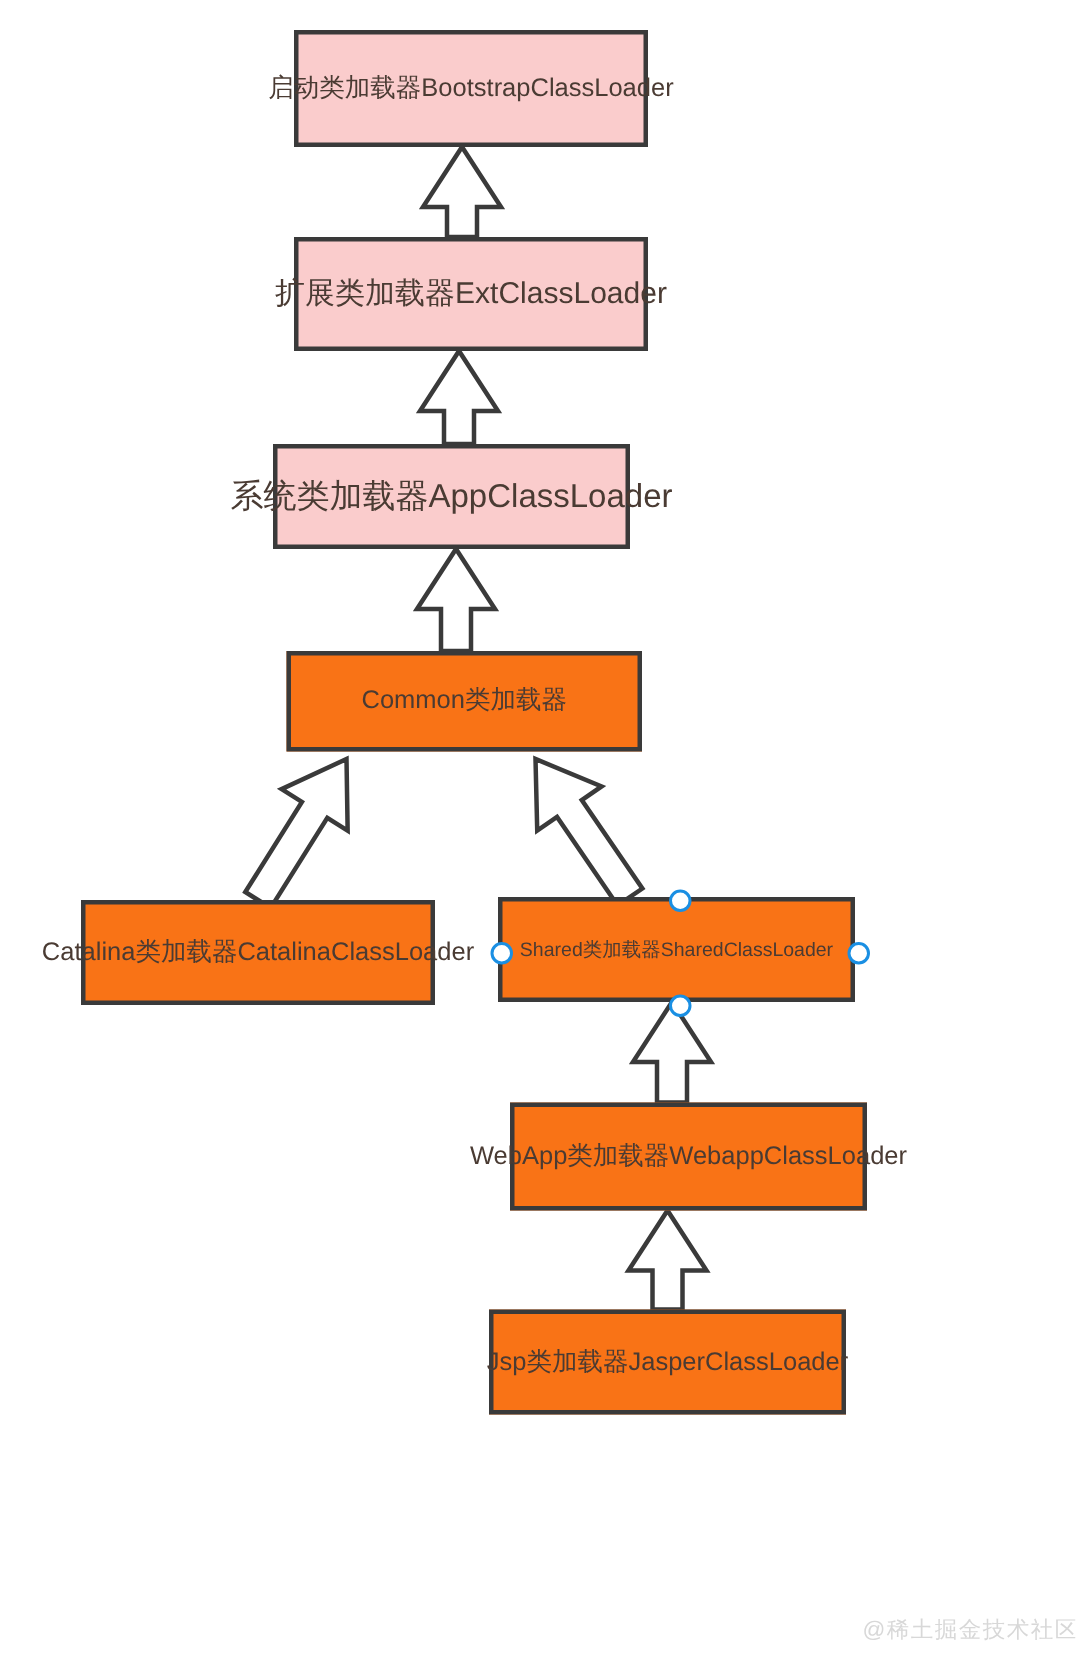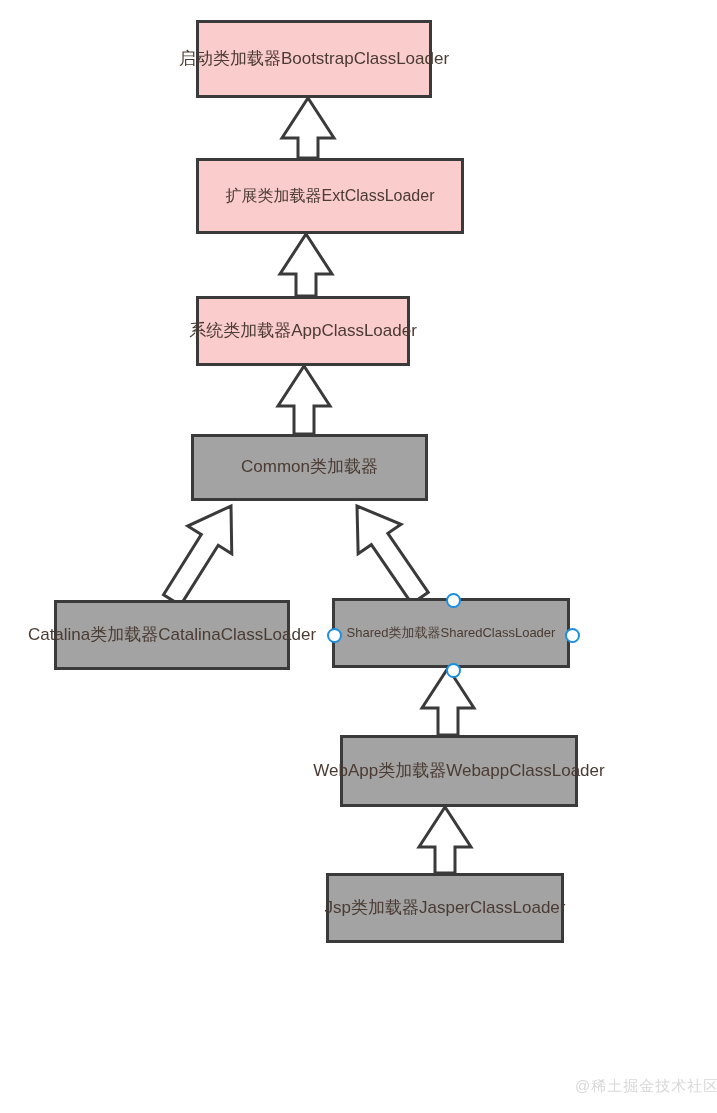--- a/index.html
+++ b/index.html
@@ -41,21 +41,21 @@
   }
   .node .l1,
   .node .l2 {
     display: block;
     white-space: nowrap;
   }
   .node.pink {
     background: #facccc;
   }
   .node.peach {
-    background: #a3a3a3;
+    background: #f97316;
   }
   .handle {
     position: absolute;
     width: 11px;
     height: 11px;
     margin-left: -5.5px;
     margin-top: -5.5px;
     border: 2px solid #1a8fe3;
     border-radius: 50%;
     background: #ffffff;
@@ -83,25 +83,25 @@
       <polygon points="411.75,603.65 371.35,544.65 358.15,553.69 357.00,506.00 401.05,524.31 387.85,533.35 428.25,592.35" fill="#ffffff" stroke="#3a3a3a" stroke-width="3" stroke-linejoin="miter"></polygon>
       <polygon points="438.00,735.00 438.00,708.00 422.00,708.00 448.00,668.00 474.00,708.00 458.00,708.00 458.00,735.00" fill="#ffffff" stroke="#3a3a3a" stroke-width="3" stroke-linejoin="miter"></polygon>
       <polygon points="435.00,873.00 435.00,847.00 419.00,847.00 445.00,807.00 471.00,847.00 455.00,847.00 455.00,873.00" fill="#ffffff" stroke="#3a3a3a" stroke-width="3" stroke-linejoin="miter"></polygon>
     </svg>
 
   <div id="nodes-layer">
       <div class="node pink" style="left: 196px; top: 20px; width: 236px; height: 78px; font-size: 17px;">
         <span class="l1">启动类加载器</span>
         <span class="l2">BootstrapClassLoader</span>
       </div>
-      <div class="node pink" style="left: 196px; top: 158px; width: 268px; height: 76px; font-size: 16px;">
+      <div class="node pink" style="left: 196px; top: 158px; width: 236px; height: 76px; font-size: 20px;">
         <span class="l1">扩展类加载器</span>
         <span class="l2">ExtClassLoader</span>
       </div>
-      <div class="node pink" style="left: 196px; top: 296px; width: 214px; height: 70px; font-size: 17px;">
+      <div class="node pink" style="left: 182px; top: 296px; width: 238px; height: 70px; font-size: 22px;">
         <span class="l1">系统类加载器</span>
         <span class="l2">AppClassLoader</span>
       </div>
       <div class="node peach" style="left: 191px; top: 434px; width: 237px; height: 67px; font-size: 17px;">
         <span class="l1">Common类加载器</span>
       </div>
       <div class="node peach" style="left: 54px; top: 600px; width: 236px; height: 70px; font-size: 17px;">
         <span class="l1">Catalina类加载器</span>
         <span class="l2">CatalinaClassLoader</span>
       </div>

